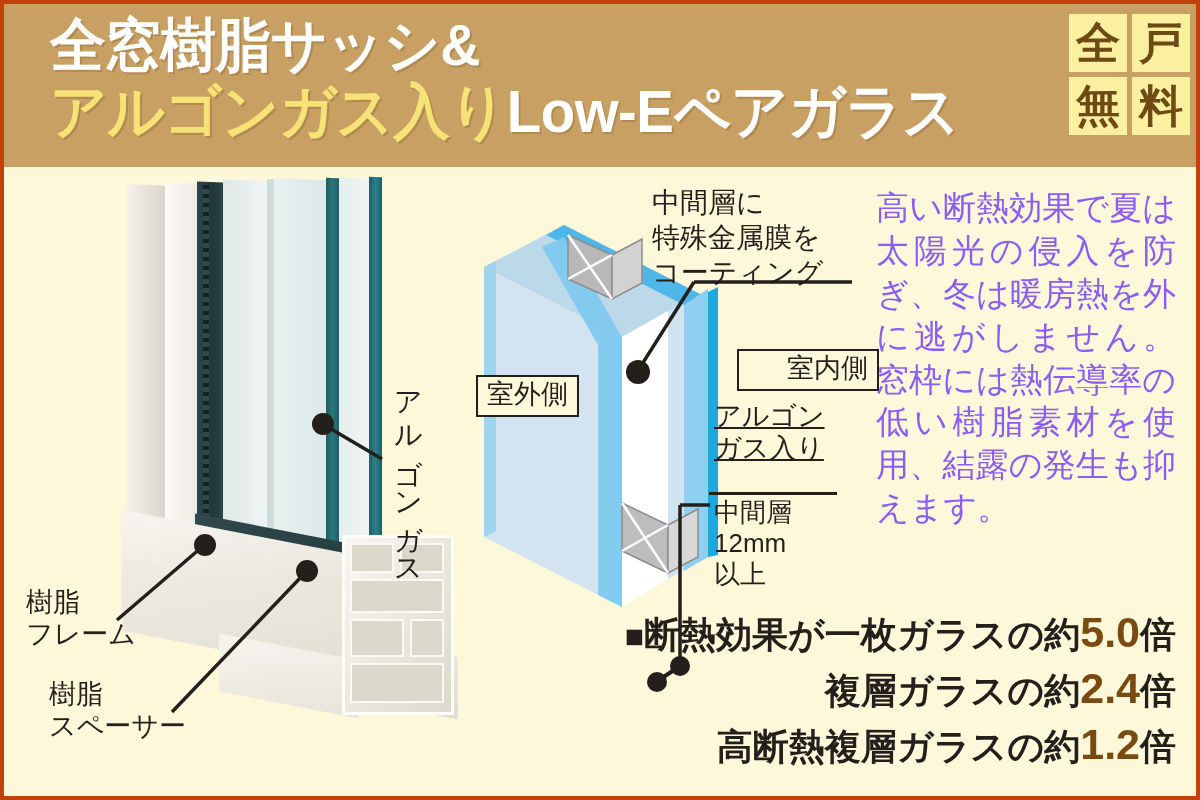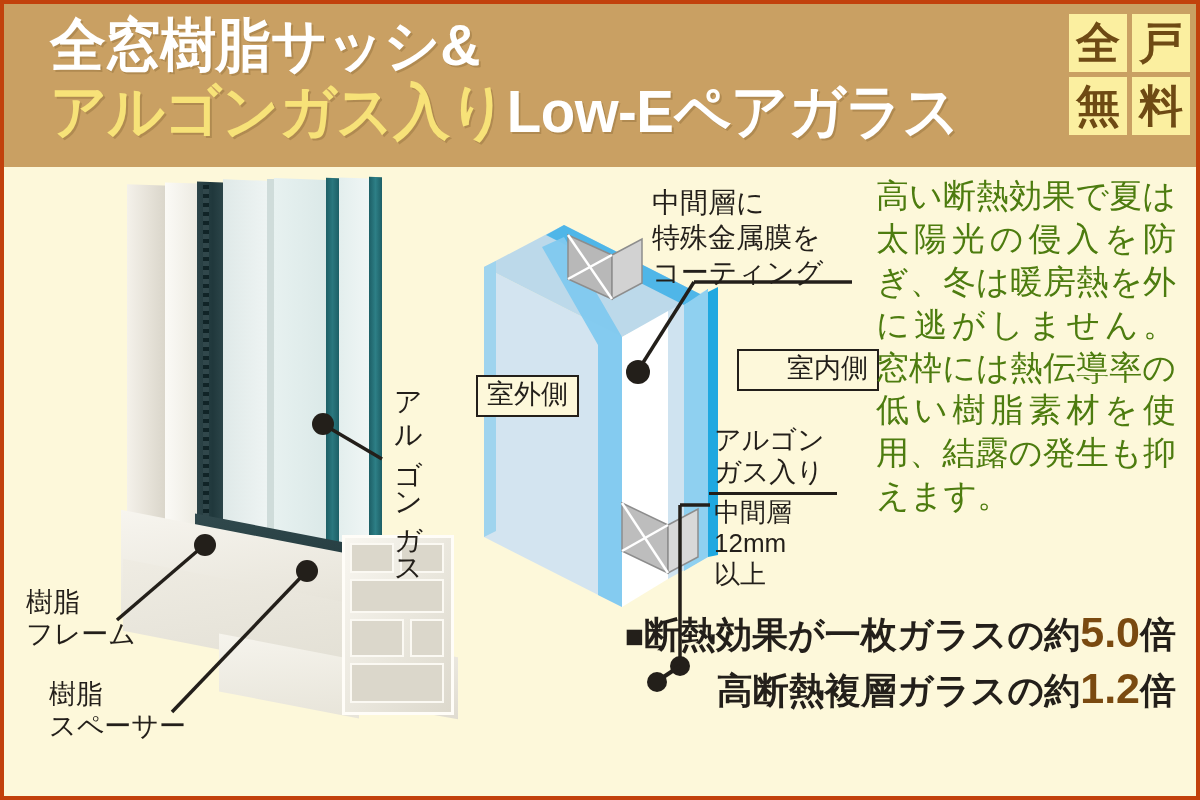--- a/index.html
+++ b/index.html
@@ -209,37 +209,37 @@
     background:#fdf8da;
     color:#231f1a;
     font-size:27px;
     padding:3px 9px 5px;
     line-height:1.1;
     white-space:nowrap;
   }
   #lbl-outside{left:472px;top:208px;}
   #lbl-inside{left:733px;top:182px;padding-left:48px;}
   #lbl-argon-gas{
-    position:absolute;left:710px;top:257px;
-    font-size:27px;line-height:1.2;color:#231f1a;white-space:pre-line;
+    position:absolute;left:710px;top:233px;
+    font-size:27px;line-height:1.2;color:#231f1a;white-space:pre-line;text-decoration:underline;
   }
   #divider-line{
     position:absolute;left:705px;top:325px;width:128px;height:3px;background:#231f1a;
   }
   #lbl-mid{
     position:absolute;left:710px;top:330px;
     font-size:26px;line-height:1.2;color:#231f1a;white-space:pre-line;
   }
 
   
   #desc{
-    position:absolute;left:872px;top:8px;width:300px;
+    position:absolute;left:872px;top:20px;width:300px;
     font-size:33px;
     line-height:1.30;
-    color:#4d7c0f;
+    color:#8b5cf6;
     text-align:justify;
     letter-spacing:0px;
   }
 
   
   #compare{
     position:absolute;left:430px;top:438px;width:742px;
     text-align:right;
     color:#231f1a;
     line-height:1.30;
@@ -368,17 +368,18 @@
 ガス入り</div>
     <div id="divider-line"></div>
     <div id="lbl-mid">中間層
 12mm
 以上</div>
 
     <div id="desc">高い断熱効果で夏は太陽光の侵入を防ぎ、冬は暖房熱を外に逃がしません。窓枠には熱伝導率の低い樹脂素材を使用、結露の発生も抑えます。</div>
 
     <div id="compare">
       <div class="cmp-line"><span class="sq">■</span><span class="cmp-txt">断熱効果が一枚ガラスの約</span><span class="cmp-num">5.0</span><span class="cmp-txt">倍</span></div>
+      <div class="cmp-line"><span class="cmp-txt">複層ガラスの約</span><span class="cmp-num">2.4</span><span class="cmp-txt">倍</span></div>
       <div class="cmp-line"><span class="cmp-txt">高断熱複層ガラスの約</span><span class="cmp-num">1.2</span><span class="cmp-txt">倍</span></div>
     </div>
 
   </div>
 </div>
 
 </body></html>

